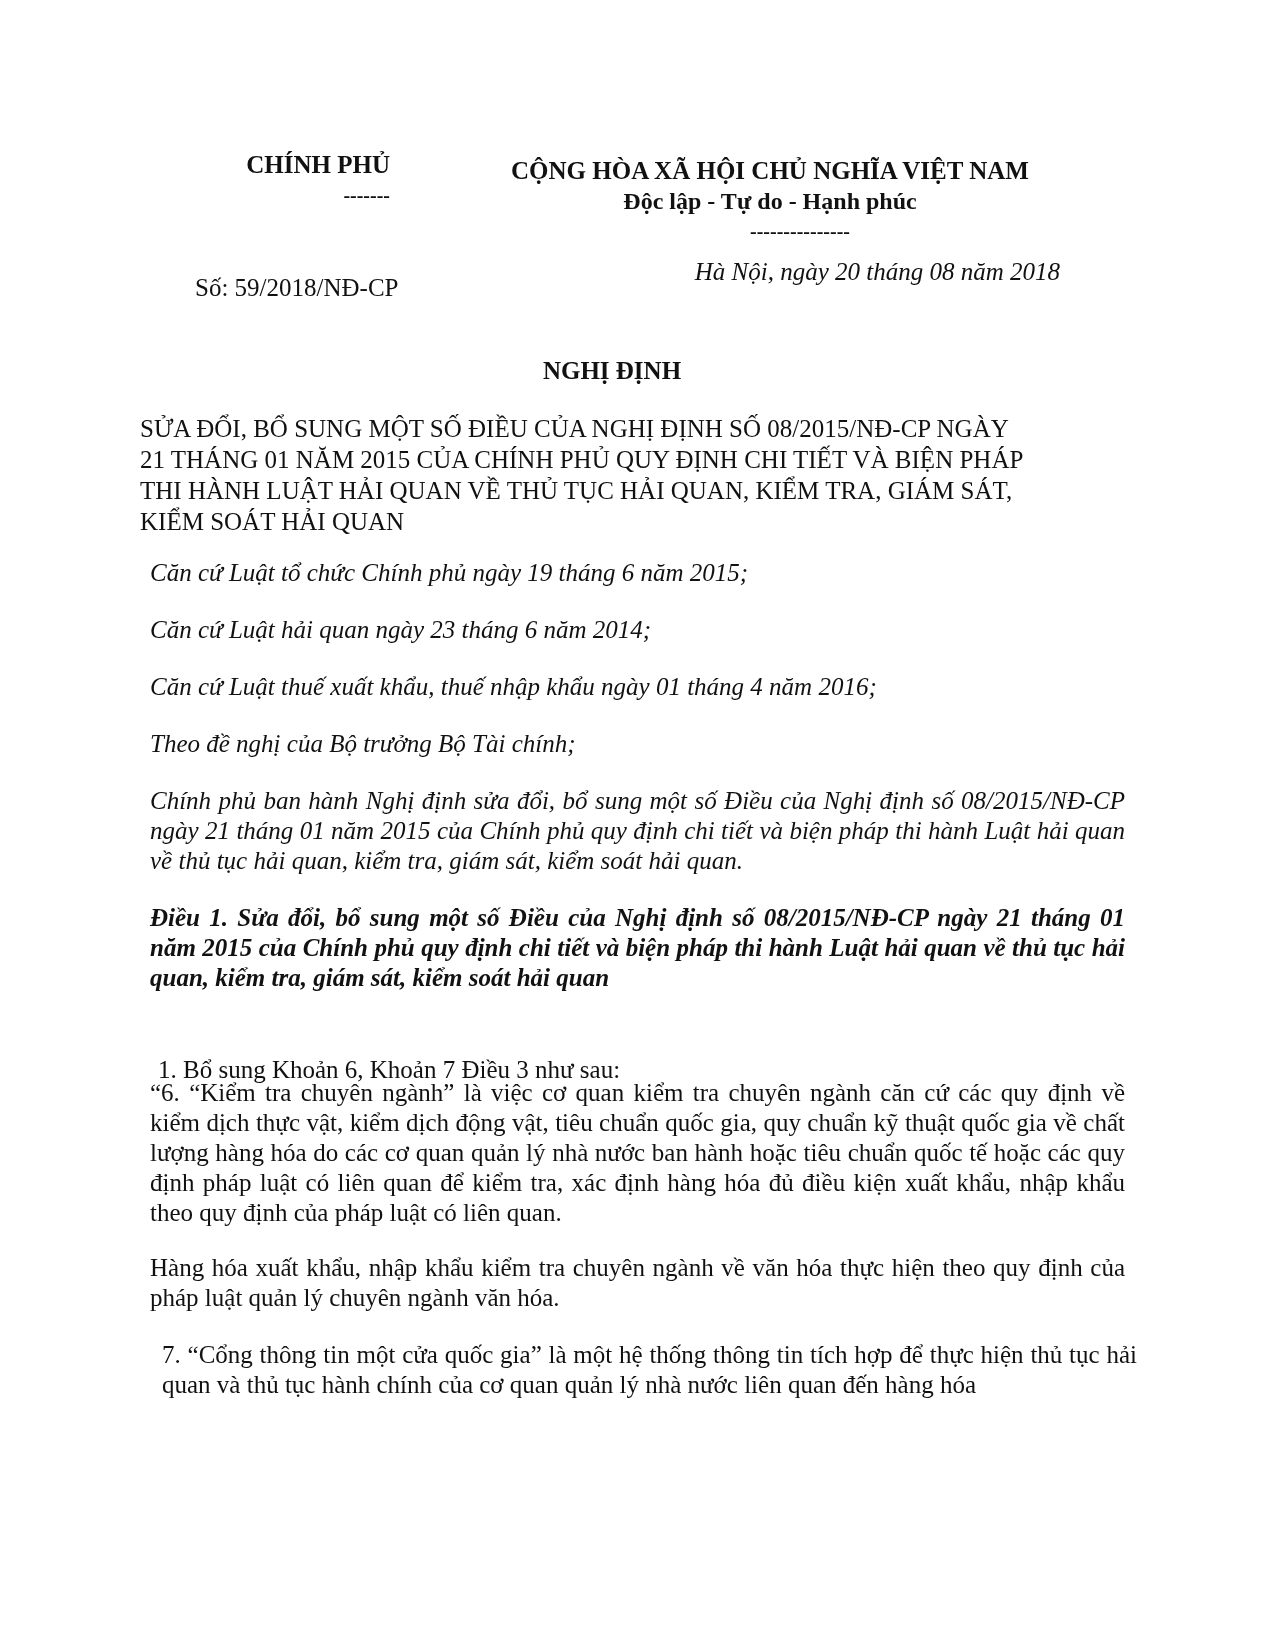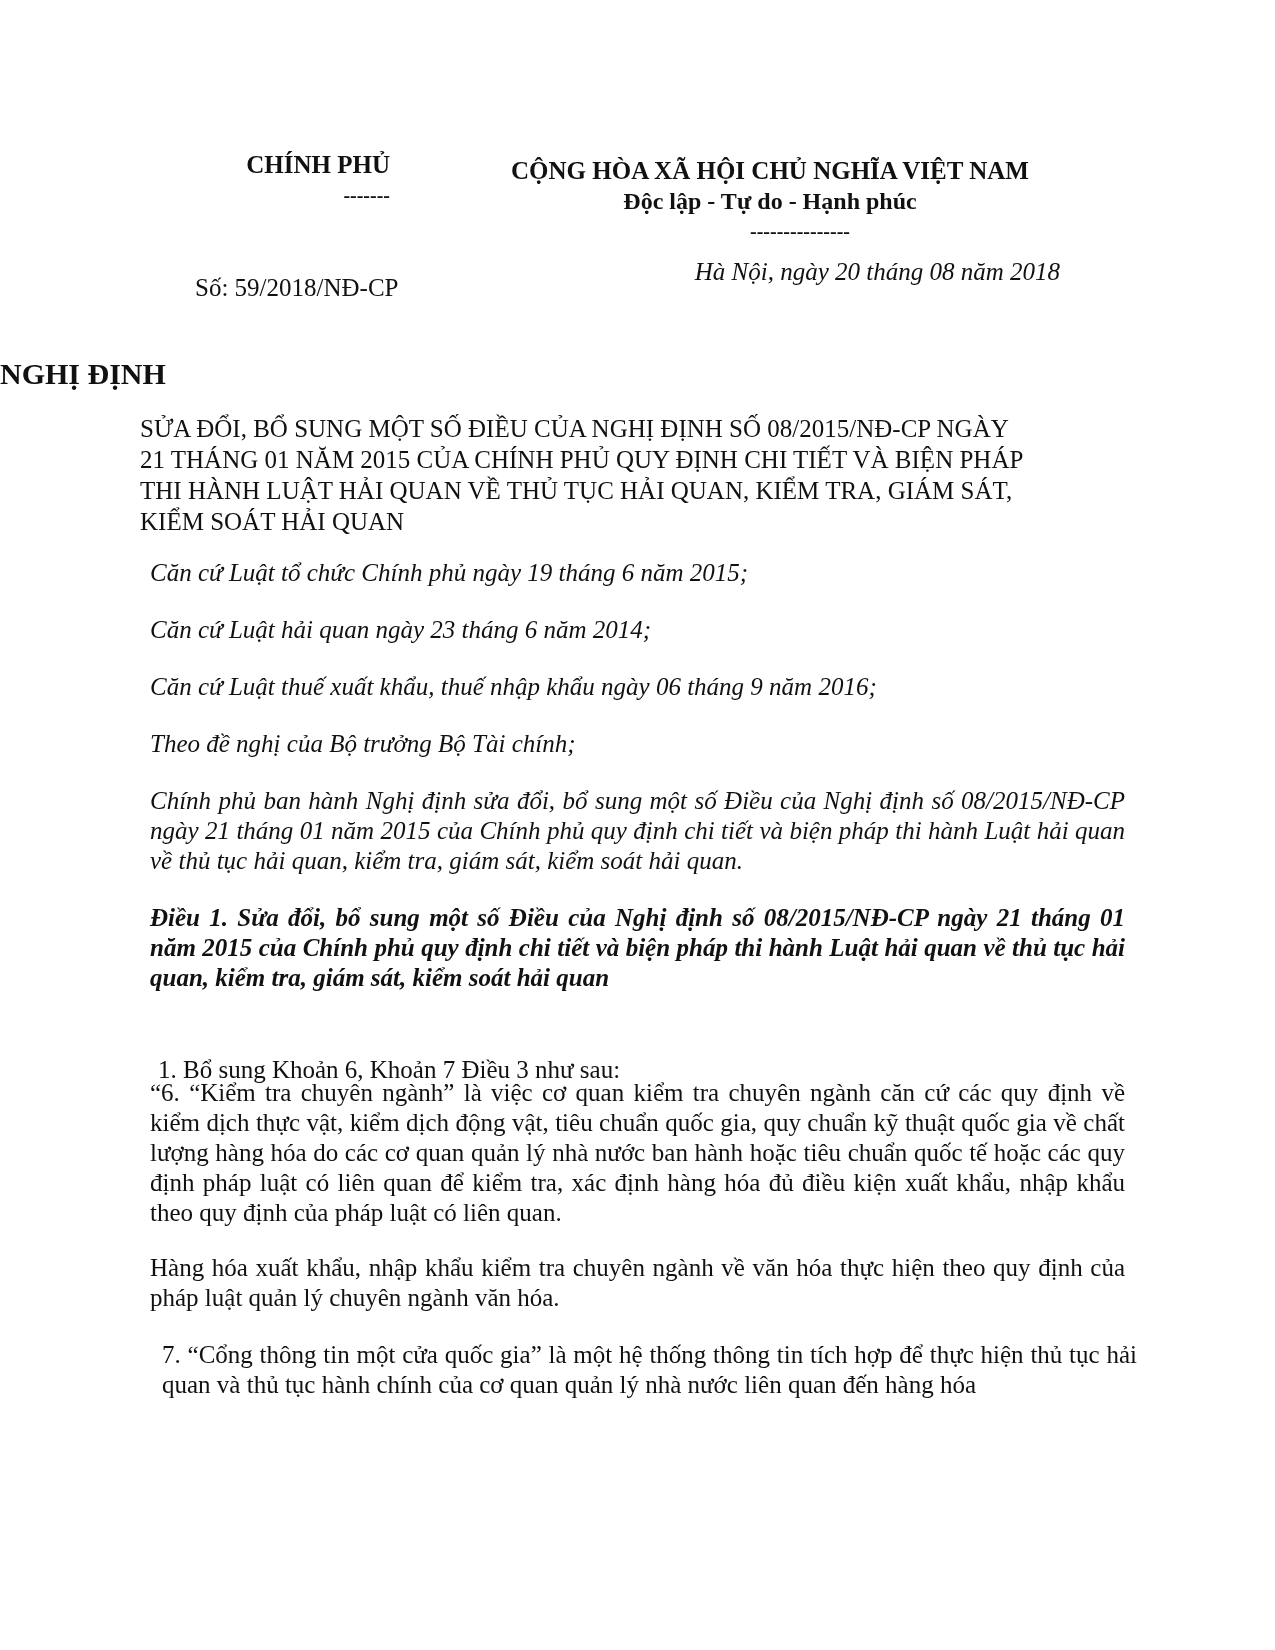--- a/index.html
+++ b/index.html
@@ -5,21 +5,21 @@
   html, body { margin: 0; padding: 0; background: #ffffff; }
   body { width: 1275px; height: 1650px; position: relative; overflow: hidden;
          font-family: "Liberation Serif", "DejaVu Serif", serif; color: #111; }
   .page { position: absolute; left: 0; top: 0; width: 1275px; height: 1650px; }
   .hdr-left { position: absolute; left: 190px; top: 150px; width: 200px; text-align: right; }
   .hdr-right { position: absolute; left: 480px; top: 156px; width: 580px; text-align: center; }
   .hdr-bold { font-weight: bold; font-size: 25px; line-height: 30px; }
   .dash { font-weight: bold; font-size: 20px; line-height: 30px; letter-spacing: 0px; }
   .so { position: absolute; left: 195px; top: 258px; font-size: 25px; margin-top: 16px; }
   .date { position: absolute; left: 640px; top: 258px; font-size: 25px; font-style: italic; width: 420px; text-align: right; }
-  .title { position: absolute; left: 0; width: 1224px; top: 357px; text-align: left; font-weight: bold; font-size: 30px; }
+  .title { position: absolute; left: 0; width: 1224px; top: 357px; text-align: center; font-weight: bold; font-size: 25px; }
   .subtitle { position: absolute; left: 140px; width: 995px; top: 413px; text-align: left; font-size: 25px; line-height: 31px; }
   .body { position: absolute; left: 150px; width: 975px; font-size: 25px; line-height: 30px; text-align: justify; }
   .italic { font-style: italic; }
   .bold { font-weight: bold; font-style: italic; }
   p { margin: 0; }
 </style>
 </head>
 <body>
 
 <div class="page">
@@ -42,21 +42,21 @@
 
   <div class="subtitle">
     <div>SỬA ĐỔI, BỔ SUNG MỘT SỐ ĐIỀU CỦA NGHỊ ĐỊNH SỐ 08/2015/NĐ-CP NGÀY</div>
     <div>21 THÁNG 01 NĂM 2015 CỦA CHÍNH PHỦ QUY ĐỊNH CHI TIẾT VÀ BIỆN PHÁP</div>
     <div>THI HÀNH LUẬT HẢI QUAN VỀ THỦ TỤC HẢI QUAN, KIỂM TRA, GIÁM SÁT,</div>
     <div>KIỂM SOÁT HẢI QUAN</div>
   </div>
 
   <p class="body italic" style="top:558px;">Căn cứ Luật tổ chức Chính phủ ngày 19 tháng 6 năm 2015;</p>
   <p class="body italic" style="top:615px;">Căn cứ Luật hải quan ngày 23 tháng 6 năm 2014;</p>
-  <p class="body italic" style="top:672px;">Căn cứ Luật thuế xuất khẩu, thuế nhập khẩu ngày 06 tháng 9 năm 2016;</p>
+  <p class="body italic" style="top:672px;">Căn cứ Luật thuế xuất khẩu, thuế nhập khẩu ngày 01 tháng 4 năm 2016;</p>
   <p class="body italic" style="top:729px;">Theo đề nghị của Bộ trưởng Bộ Tài chính;</p>
   <p class="body italic" style="top:786px;">Chính phủ ban hành Nghị định sửa đổi, bổ sung một số Điều của Nghị định số 08/2015/NĐ-CP ngày 21 tháng 01 năm 2015 của Chính phủ quy định chi tiết và biện pháp thi hành Luật hải quan về thủ tục hải quan, kiểm tra, giám sát, kiểm soát hải quan.</p>
 
   <p class="body bold" style="top:903px;">Điều 1. Sửa đổi, bổ sung một số Điều của Nghị định số 08/2015/NĐ-CP ngày 21 tháng 01 năm 2015 của Chính phủ quy định chi tiết và biện pháp thi hành Luật hải quan về thủ tục hải quan, kiểm tra, giám sát, kiểm soát hải quan</p>
 
   <p class="body" style="top:1055px;margin-left:8px;">1. Bổ sung Khoản 6, Khoản 7 Điều 3 như sau:</p>
 
   <p class="body" style="top:1078px;">“6. “Kiểm tra chuyên ngành” là việc cơ quan kiểm tra chuyên ngành căn cứ các quy định về kiểm dịch thực vật, kiểm dịch động vật, tiêu chuẩn quốc gia, quy chuẩn kỹ thuật quốc gia về chất lượng hàng hóa do các cơ quan quản lý nhà nước ban hành hoặc tiêu chuẩn quốc tế hoặc các quy định pháp luật có liên quan để kiểm tra, xác định hàng hóa đủ điều kiện xuất khẩu, nhập khẩu theo quy định của pháp luật có liên quan.</p>
 
   <p class="body" style="top:1253px;">Hàng hóa xuất khẩu, nhập khẩu kiểm tra chuyên ngành về văn hóa thực hiện theo quy định của pháp luật quản lý chuyên ngành văn hóa.</p>

